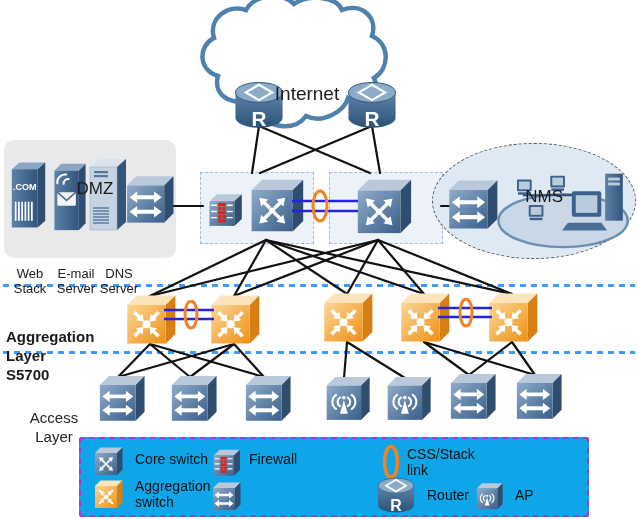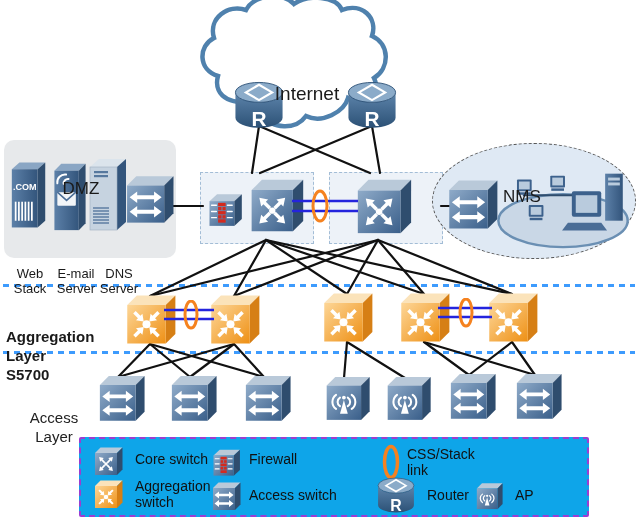--- a/index.html
+++ b/index.html
@@ -11,22 +11,22 @@
   .lbl{position:absolute;z-index:4;color:#1a1a1a;margin-top:38px;}
   .dmz-panel{left:4px;top:140px;width:172px;height:118px;background:#e7e9eb;border-radius:10px;}
   .corebox{background:#edf2f8;border:1px dashed #a3bdd6;}
   .corebox.left{left:200px;top:172px;width:112px;height:70px;}
   .corebox.right{left:329px;top:172px;width:112px;height:70px;}
   .nms-ellipse{left:432px;top:143px;width:202px;height:114px;border-radius:50%;
     border:1.5px dashed #555;background:#dfe9f4;}
   .layer-line{position:absolute;z-index:1;height:3px;
     background:repeating-linear-gradient(90deg,#3d9bfd 0 6px,transparent 6px 11px);}
   .internet-lbl{left:260px;top:45px;width:94px;text-align:center;font-size:19px;}
-  .dmz-lbl{left:52px;top:141px;width:58px;text-align:center;font-size:17px;}
-  .nms-lbl{left:503px;top:149px;width:60px;text-align:left;font-size:17px;}
+  .dmz-lbl{left:66px;top:141px;width:58px;text-align:center;font-size:17px;}
+  .nms-lbl{left:503px;top:149px;width:60px;text-align:right;font-size:17px;}
   .agg-lbl{left:6px;top:289px;width:112px;text-align:left;font-weight:bold;
     font-size:15px;line-height:19px;}
   .acc-lbl{left:16px;top:370px;width:76px;text-align:center;font-size:15px;
     line-height:19px;color:#222;}
   .srv-lbl{top:228px;text-align:center;font-size:13px;line-height:15px;}
   .legend{position:absolute;left:79px;top:437px;width:506px;height:76px;z-index:4;
     border:2px dashed #9b3dd1;border-radius:2px;background:#0ea5e9;}
   .legend .icon{position:absolute;}
   .legend .txt{position:absolute;font-size:14px;line-height:16px;color:#111;}
   svg text{font-family:"Liberation Sans",sans-serif;}
@@ -361,21 +361,20 @@
     <div class="txt" style="left:326px;top:7px;width:84px;">CSS/Stack link</div>
 
     <svg class="icon" style="left:10px;top:39px" width="34" height="32" viewBox="0 0 64 64">
         <use href="#sym-agg"></use>
       </svg>
     <div class="txt" style="left:54px;top:39px;width:92px;">Aggregation switch</div>
 
     <svg class="icon" style="left:128px;top:41px" width="34" height="32" viewBox="0 0 64 64">
         <use href="#sym-access"></use>
       </svg>
-    <div class="txt" style="left:168px;top:48px">Access switch</div>
 
     <svg class="icon" style="left:292px;top:37px" width="46" height="40" viewBox="0 0 64 58">
       <use href="#sym-router"></use>
       <text x="32" y="51" font-size="23" font-weight="bold" fill="#fff" text-anchor="middle">R</text>
     </svg>
     <div class="txt" style="left:346px;top:48px">Router</div>
 
     <svg class="icon" style="left:392px;top:42px" width="32" height="30" viewBox="0 0 64 64">
         <use href="#sym-ap"></use>
       </svg>

